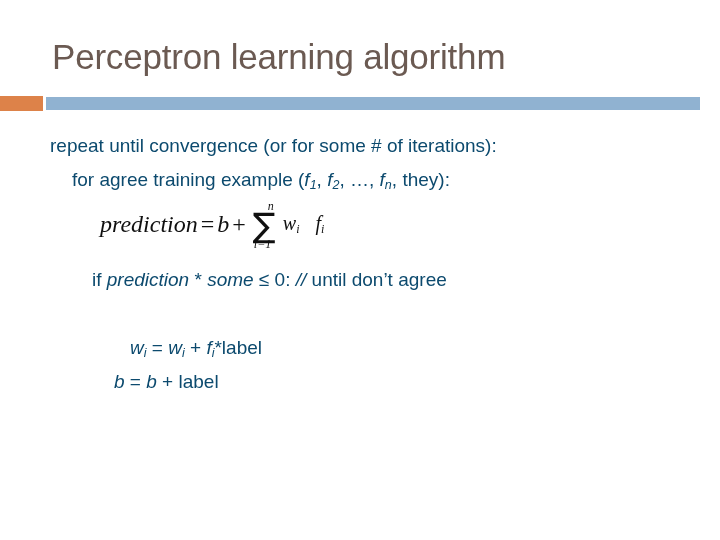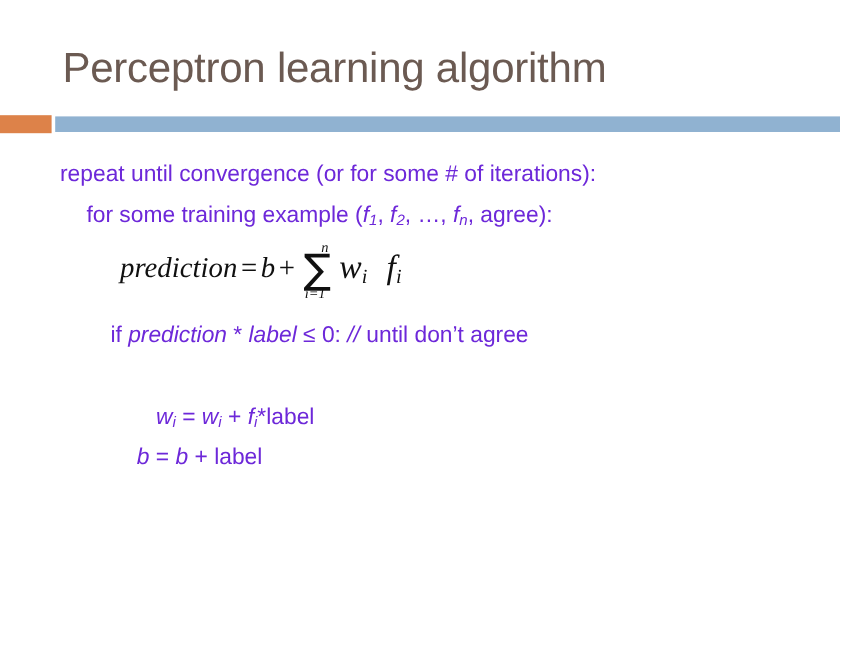--- a/index.html
+++ b/index.html
@@ -64,21 +64,21 @@
     top: 0;
     width: 720px;
     height: 540px;
   }
 
   .line {
     position: absolute;
     font-family: "Liberation Sans", sans-serif;
     font-size: 19px;
     line-height: 24px;
-    color: #6d28d9;
+    color: #0c4a6e;
     white-space: nowrap;
   }
 
   .line-1 { left: 50px;  top: 134px; }
   .line-3 { left: 72px;  top: 168px; }
   .line-5 { left: 92px;  top: 268px; }
   .line-6 { left: 112px; top: 302px; }
   .line-7 { left: 130px; top: 336px; }
   .line-8 { left: 114px; top: 370px; }
 
@@ -139,21 +139,21 @@
     font-style: italic;
     font-size: 12px;
     line-height: 12px;
     margin-top: -2px;
     align-self: flex-start;
     padding-left: 1px;
   }
   .eq-term {
     font-family: "Liberation Serif", serif;
     font-style: italic;
-    font-size: 28px;
+    font-size: 20px;
     margin-left: 5px;
   }
   .eq-term sub {
     font-size: 0.6em;
     vertical-align: -0.25em;
     font-style: italic;
   }
 </style>
 </head>
 <body>
@@ -165,39 +165,39 @@
   <div class="rule-orange"></div>
   <div class="rule-blue"></div>
 
   <div class="body-area">
 
     <div class="line line-1">
       <span>repeat until convergence (or for some # of iterations):</span>
     </div>
 
     <div class="line line-3">
-      <span>for some training example (</span><span class="it">f</span><sub class="sb">1</sub><span>, </span><span class="it">f</span><sub class="sb">2</sub><span>, …, </span><span class="it">f</span><sub class="sb">n</sub><span>, agree):</span>
+      <span>for agree training example (</span><span class="it">f</span><sub class="sb">1</sub><span>, </span><span class="it">f</span><sub class="sb">2</sub><span>, …, </span><span class="it">f</span><sub class="sb">n</sub><span>, they):</span>
     </div>
 
     <div class="equation">
       <span class="eq-part">prediction</span>
       <span class="eq-op">=</span>
       <span class="eq-part">b</span>
       <span class="eq-op">+</span>
       <span class="sigma-group">
         <span class="sigma-top">n</span>
         <span class="sigma-glyph">∑</span>
         <span class="sigma-bot">i=1</span>
       </span>
       <span class="eq-term"><span>w</span><sub>i</sub></span>
       <span class="eq-term" style="margin-left:16px"><span>f</span><sub>i</sub></span>
     </div>
 
     <div class="line line-5">
-      <span>if </span><span class="it">prediction</span><span> * </span><span class="it">label</span><span> ≤ 0:  </span><span class="it">//</span><span> until don’t agree</span>
+      <span>if </span><span class="it">prediction</span><span> * </span><span class="it">some</span><span> ≤ 0:  </span><span class="it">//</span><span> until don’t agree</span>
     </div>
 
 
     <div class="line line-7">
       <span class="it">w</span><sub class="sb">i</sub><span> = </span><span class="it">w</span><sub class="sb">i</sub><span> + </span><span class="it">f</span><sub class="sb">i</sub><span>*label</span>
     </div>
 
     <div class="line line-8">
       <span class="it">b</span><span> = </span><span class="it">b</span><span> + label</span>
     </div>

